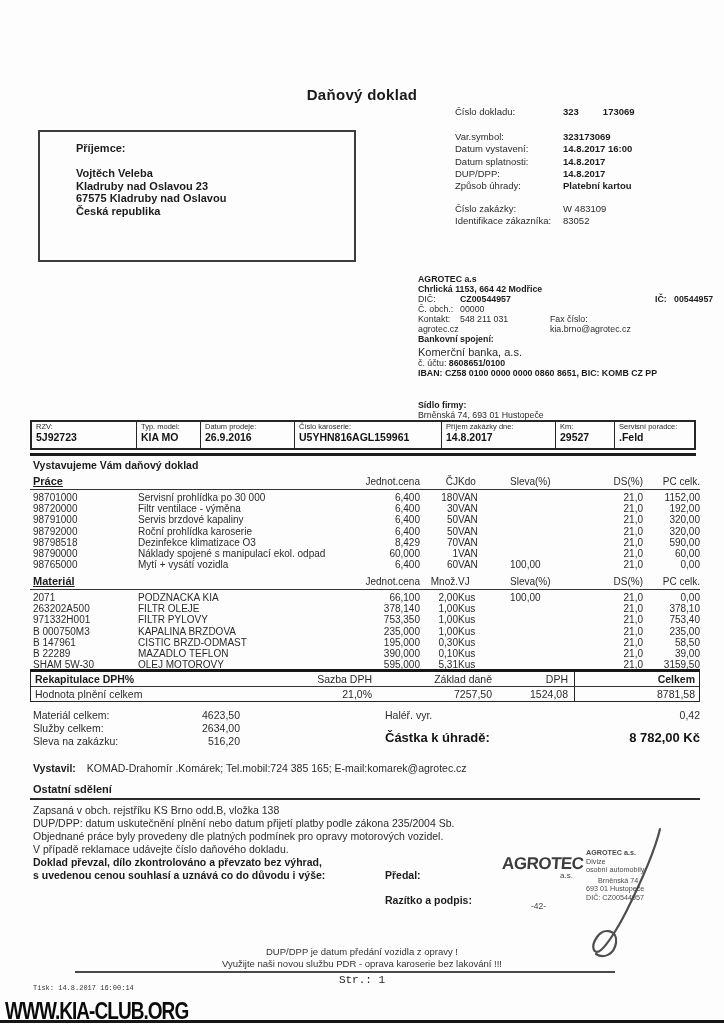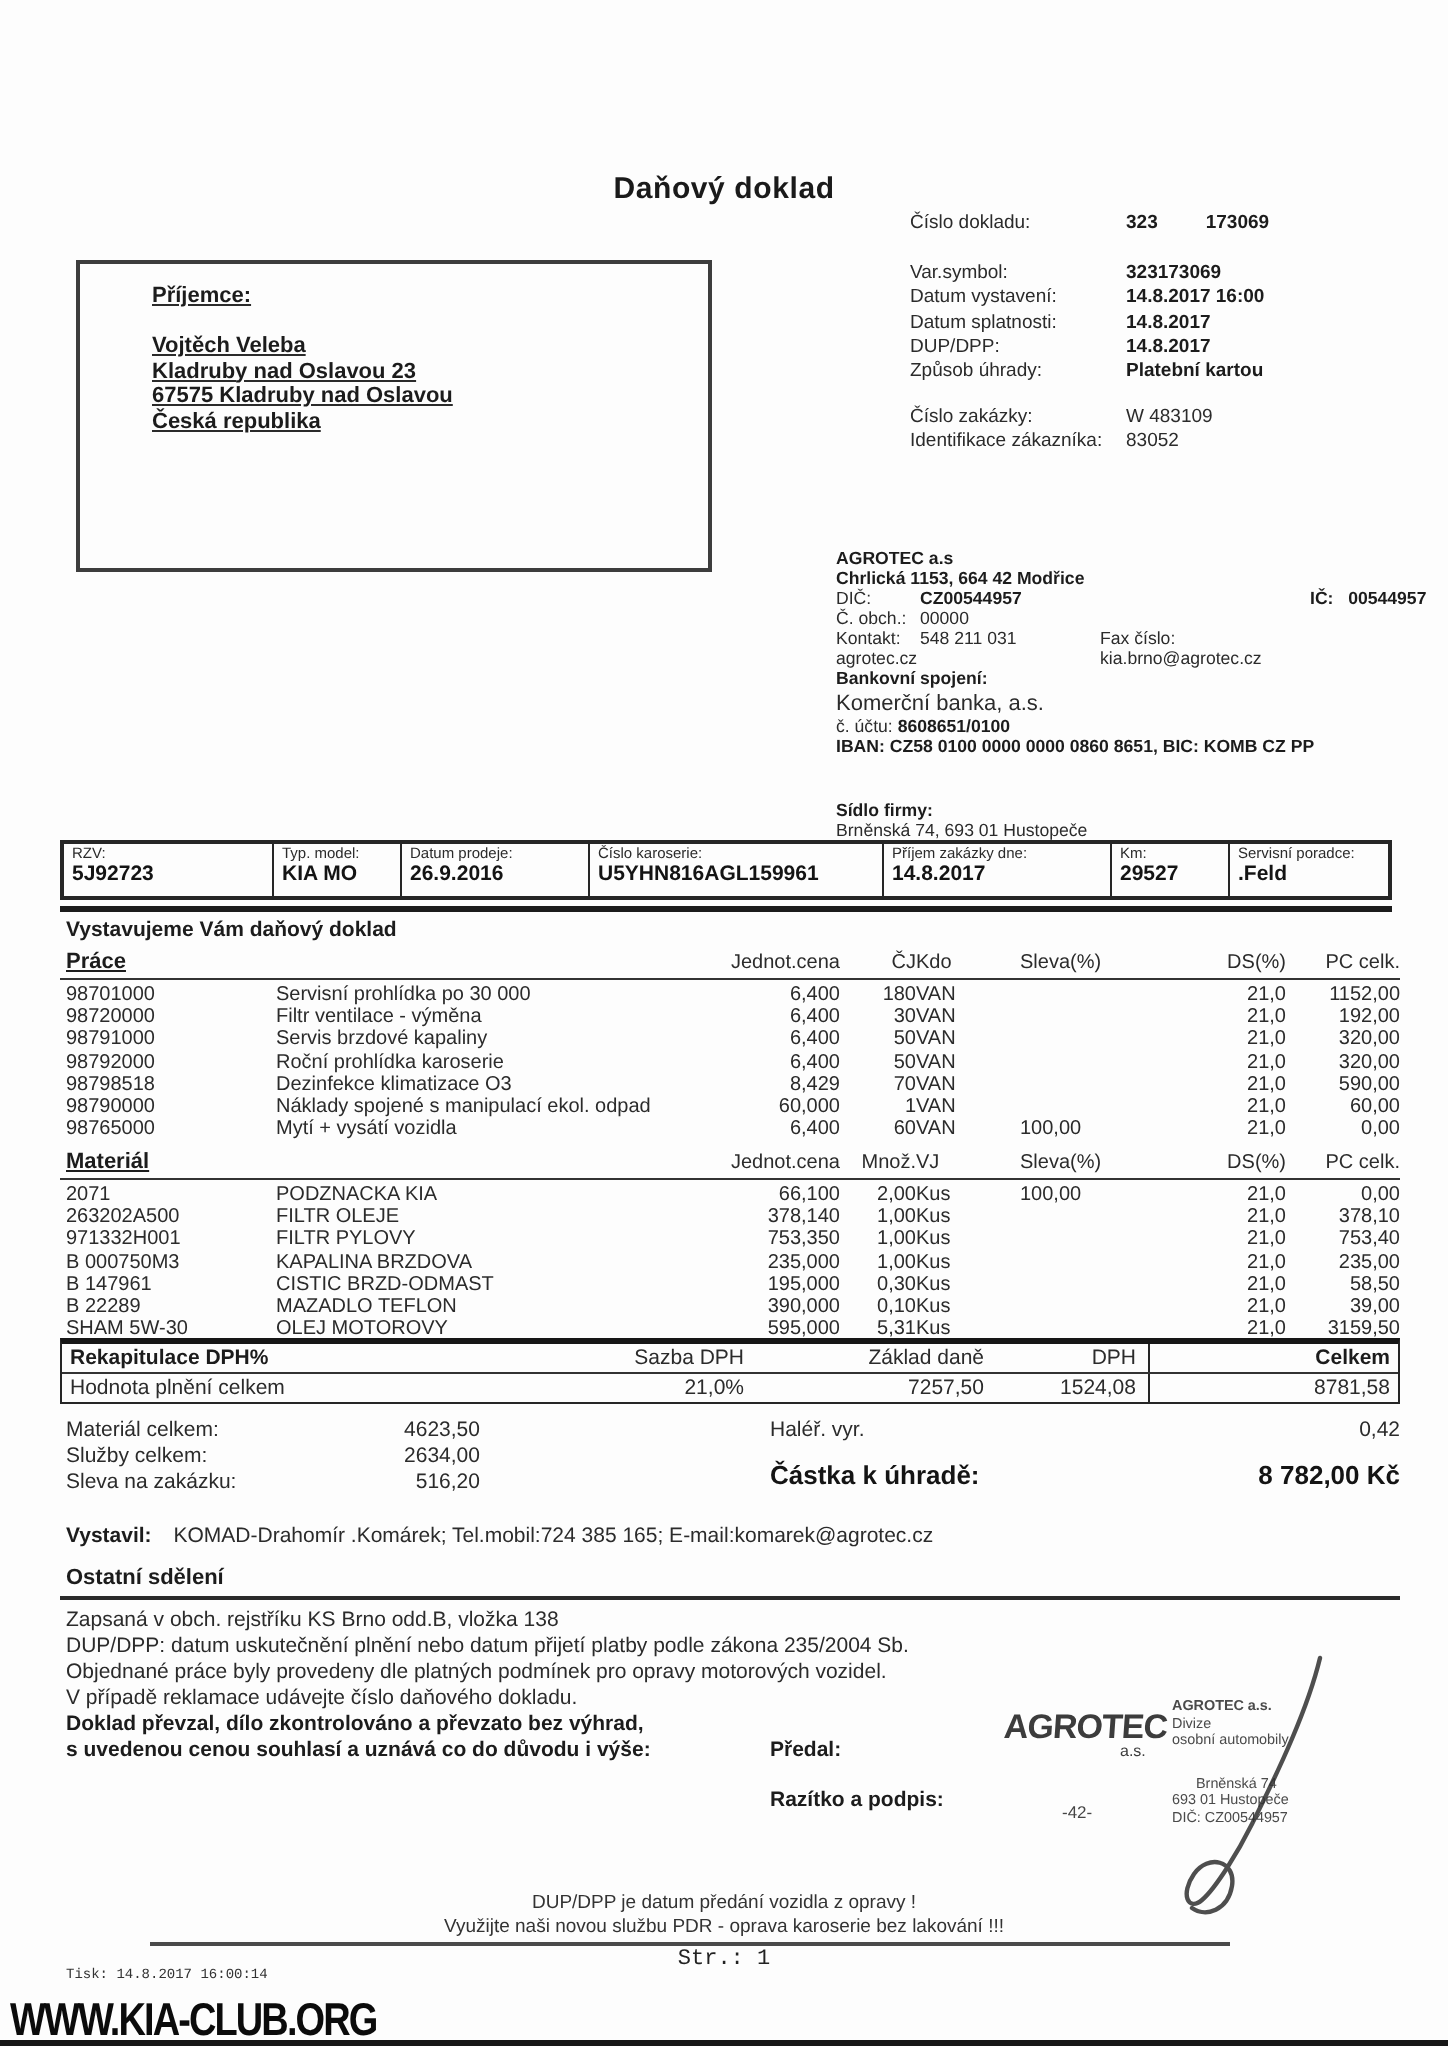--- a/index.html
+++ b/index.html
@@ -16,22 +16,22 @@
   
   .hdr { position:absolute; left:455px; top:106px; font-size:9.5px; width:260px; }
   .hrow { display:flex; line-height:12.2px; }
   .hlabel { width:108px; flex:none; }
   .hval { font-weight:bold; color:#1c1c1c; white-space:nowrap; }
   .hval2 { font-weight:bold; color:#1c1c1c; margin-left:24px; }
   .hgap1 { height:13px; } .hgap2 { height:11px; }
   .order .hval { font-weight:normal; color:#2b2b2b; }
 
   
-  .recipient { position:absolute; left:38px; top:130px; width:318px; height:156px;
-    border:2px solid #3d3d3d;text-decoration:underline; }
+  .recipient { position:absolute; left:38px; top:130px; width:318px; height:132px;
+    border:2px solid #3d3d3d; }
   .rec-label { margin:10px 0 0 36px; font-weight:bold; font-size:11px; color:#1c1c1c; }
   .rec-lines { margin:13px 0 0 36px; font-weight:bold; font-size:11px; line-height:12.5px; color:#1c1c1c; }
 
   
   .supplier { position:absolute; left:418px; top:274px; width:292px; font-size:8.8px; line-height:10px; }
   .srow { display:flex; position:relative; }
   .slab { width:42px; flex:none; }
   .abs132 { position:absolute; left:132px; top:0; }
   .abs237 { position:absolute; left:237px; top:0; white-space:nowrap; }
   .bankname { font-size:11px; line-height:12px; margin-top:2px; }
@@ -101,21 +101,21 @@
     font-size:10.5px; font-weight:bold; color:#1c1c1c; line-height:13px; }
   .predal { position:absolute; left:385px; top:869px; font-size:10.5px; font-weight:bold; color:#1c1c1c; }
   .razitko { position:absolute; left:385px; top:894px; font-size:10.5px; font-weight:bold; color:#1c1c1c; }
 
   
   .stamp-logo { position:absolute; left:502px; top:854px; font-size:17px; font-weight:bold;
     letter-spacing:-.5px; color:#3c3c3c; transform:skewX(-4deg); }
   .stamp-logo-sub { position:absolute; left:560px; top:871px; font-size:8px; color:#3c3c3c; }
   .stamp-text { position:absolute; left:586px; top:849px; font-size:7.2px; line-height:8.6px; color:#4a4a4a; }
   .stamp-text .st-line:first-child { font-weight:bold; }
-  .stamp-text .st-line:nth-child(4) { margin-top:13px;padding-left:12px; }
+  .stamp-text .st-line:nth-child(4) { margin-top:2px;padding-left:12px; }
   .stamp-num { position:absolute; left:531px; top:901px; font-size:8.5px; color:#454545; }
   .signature { position:absolute; left:572px; top:826px; }
 
   
   .footnotes { position:absolute; left:20px; top:946px; width:684px; text-align:center;
     font-size:9.5px; line-height:11.5px; color:#333; }
   .footrule { position:absolute; left:75px; top:971px; width:540px; height:1.5px; background:#4a4a4a; }
   .page-num { position:absolute; left:20px; top:974px; width:684px; text-align:center;
     font-family:"Liberation Mono", monospace; font-size:11px; color:#222; }
   .print-line { position:absolute; left:33px; top:984px;

